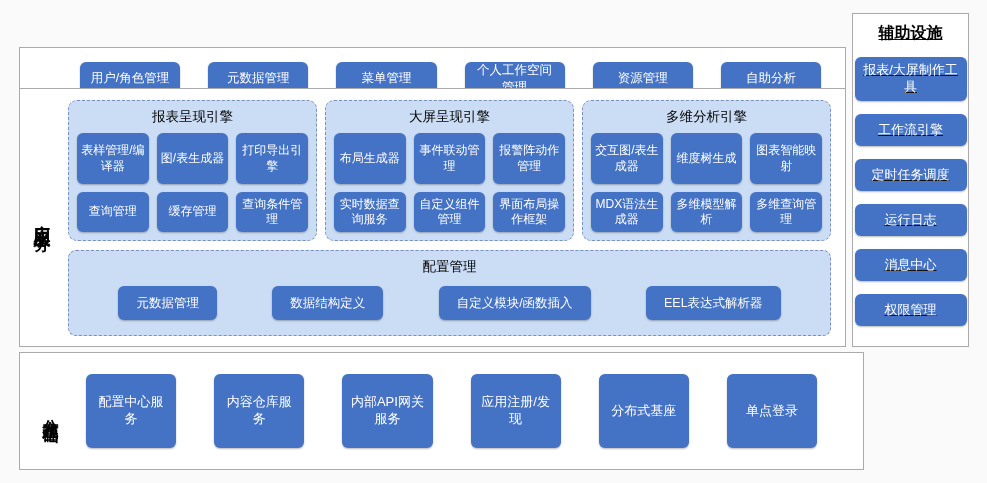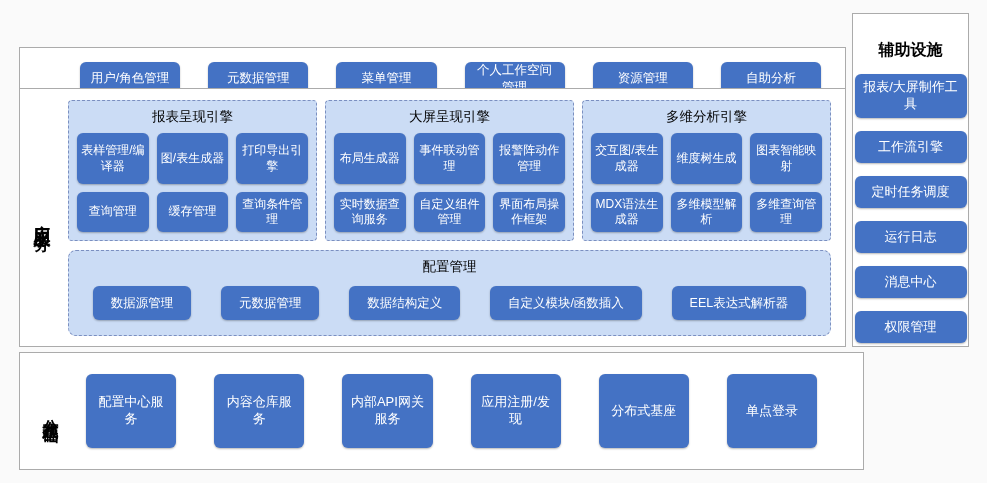--- a/index.html
+++ b/index.html
@@ -52,21 +52,21 @@
 
   
   #app { left: 19px; top: 88px; width: 827px; height: 259px; }
   #app .vlabel { width: 44px; }
   .app-content { flex: 1; display: flex; flex-direction: column; gap: 9px; padding: 11px 14px 10px 4px; }
   .engines { flex: 1; display: flex; gap: 8px; }
   .panel {
     flex: 1;
     background: #cbdcf5;
     border: 1px dashed #7b8fc0;
-    border-radius: 4px;
+    border-radius: 9px;
     padding: 5px 8px 8px;
     display: flex;
     flex-direction: column;
     justify-content: center;
   }
   .panel-title { text-align: center; font-size: 13.5px; color: #000; padding: 2px 0 7px; }
   .panel-grid {
     flex: 1;
     display: grid;
     grid-template-columns: repeat(3, 1fr);
@@ -81,21 +81,21 @@
     height: 86px;
     display: flex;
     flex-direction: column;
     padding: 4px 12px 10px;
   }
   .config-title { text-align: center; font-size: 13.5px; color: #000; padding: 3px 0 5px; }
   .config-buttons { flex: 1; display: flex; align-items: center; justify-content: space-evenly; gap: 18px; }
   .config-buttons .btn { height: 34px; padding: 0 18px; }
 
   
-  #aux { left: 852px; top: 13px; width: 117px; height: 334px; flex-direction: column; align-items: center; padding: 24px 8px 10px; gap: 13px; }
+  #aux { left: 852px; top: 13px; width: 117px; height: 334px; flex-direction: column; align-items: center; padding: 7px 8px 10px; gap: 13px; text-decoration: underline; }
   .aux-title { font-weight: bold; font-size: 16px; color: #000; padding-top: 2px; }
   #aux .btn { width: 112px; min-height: 32px; font-size: 13px; }
   #aux .btn.tall { min-height: 44px; }
 
   
   #dist { left: 19px; top: 352px; width: 845px; height: 118px; align-items: center; padding: 0 46px 0 10px; }
   #dist .vlabel { width: 40px; height: 100%; font-size: 16px; letter-spacing: 2px; }
   .dist-buttons { flex: 1; display: flex; gap: 38px; align-items: center; padding-left: 16px; }
   .dist-buttons .btn { flex: 1; height: 74px; font-size: 13px; }
 </style>
@@ -153,21 +153,20 @@
           <div class="btn">多维模型解析</div>
           <div class="btn">多维查询管理</div>
         </div>
       </div>
 
     </div>
 
     <div class="config-panel">
       <div class="config-title">配置管理</div>
       <div class="config-buttons">
-        <div class="btn">数据源管理</div>
         <div class="btn">元数据管理</div>
         <div class="btn">数据结构定义</div>
         <div class="btn">自定义模块/函数插入</div>
         <div class="btn">EEL表达式解析器</div>
       </div>
     </div>
   </div>
 </div>
 
 <div class="section" id="aux">

